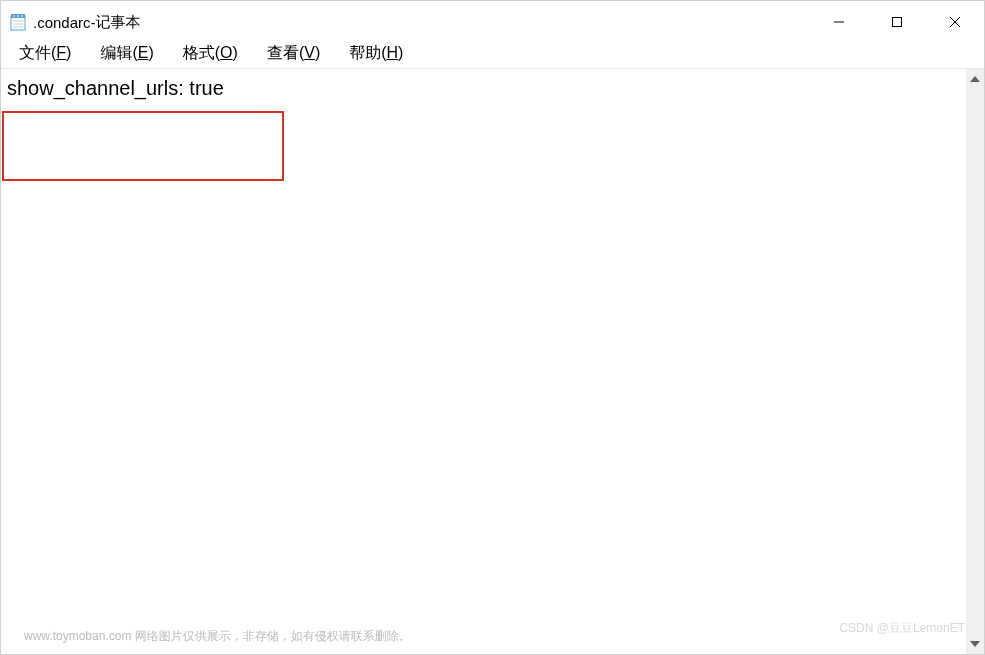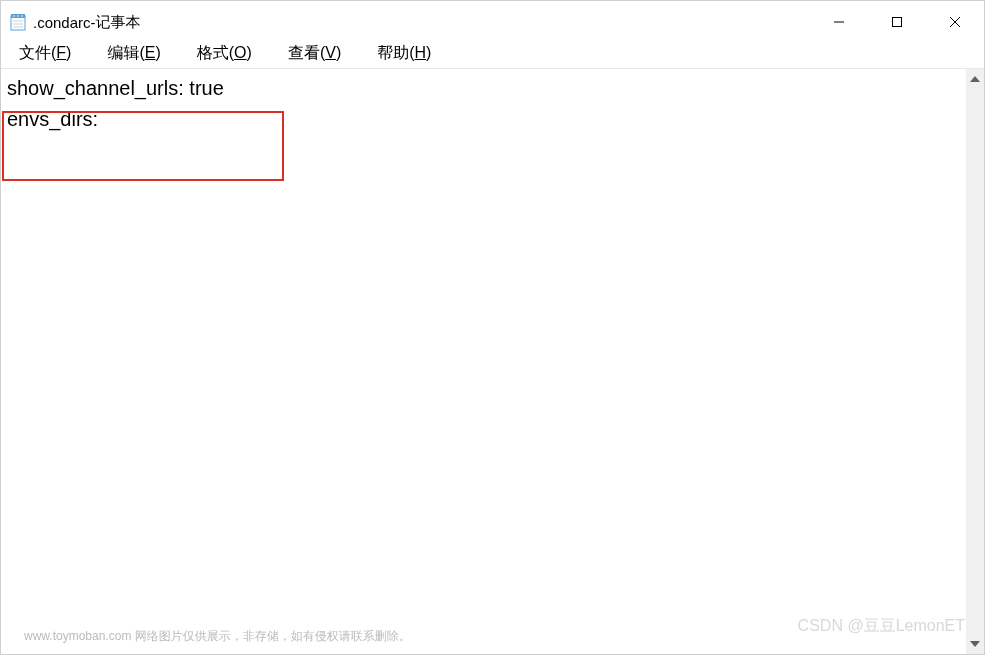--- a/index.html
+++ b/index.html
@@ -57,21 +57,21 @@
       align-items: center;
       justify-content: center;
       cursor: pointer;
     }
     .menubar {
       height: 30px;
       display: flex;
       align-items: center;
       padding: 0 8px;
       border-bottom: 1px solid #e8e8e8;
-      gap: 16px;
+      gap: 9px;
     }
     .menu-item {
       padding: 3px 10px;
       font-size: 16px;
       color: #000000;
       cursor: pointer;
     }
     .menu-mnemonic {
       text-decoration: underline;
     }
@@ -126,21 +126,21 @@
       position: absolute;
       bottom: 10px;
       left: 24px;
       font-size: 12px;
       color: #bbbbbb;
     }
     .watermark-bottom-right {
       position: absolute;
       bottom: 18px;
       right: 20px;
-      font-size: 16px;
+      font-size: 12px;
       color: #d8d8d8;
     }
     .line1, .line2, .line3 {
       display: block;
     }
   </style>
 </head>
 <body>
 
 <div class="window">
@@ -184,21 +184,21 @@
 
   <div class="menubar">
     <div class="menu-item"><span>文件</span>(<span class="menu-mnemonic">F</span>)</div>
     <div class="menu-item"><span>编辑</span>(<span class="menu-mnemonic">E</span>)</div>
     <div class="menu-item"><span>格式</span>(<span class="menu-mnemonic">O</span>)</div>
     <div class="menu-item"><span>查看</span>(<span class="menu-mnemonic">V</span>)</div>
     <div class="menu-item"><span>帮助</span>(<span class="menu-mnemonic">H</span>)</div>
   </div>
 
   <div class="content-area">
-    <div class="text-area"><span class="line1">show_channel_urls: true</span><span class="line2">envs_dirs:</span><div class="highlight-box"></div></div>
+    <div class="text-area"><span class="line1">show_channel_urls: true</span><div class="highlight-box"></div></div>
     <div class="scrollbar-vertical">
       <div class="scroll-arrow">
         <svg width="10" height="6" viewBox="0 0 10 6">
             <path d="M5 0 L10 6 L0 6 Z" fill="#606060"></path>
           </svg>
       </div>
       <div class="scroll-track"></div>
       <div class="scroll-arrow">
         <svg width="10" height="6" viewBox="0 0 10 6">
             <path d="M5 6 L10 0 L0 0 Z" fill="#606060"></path>

